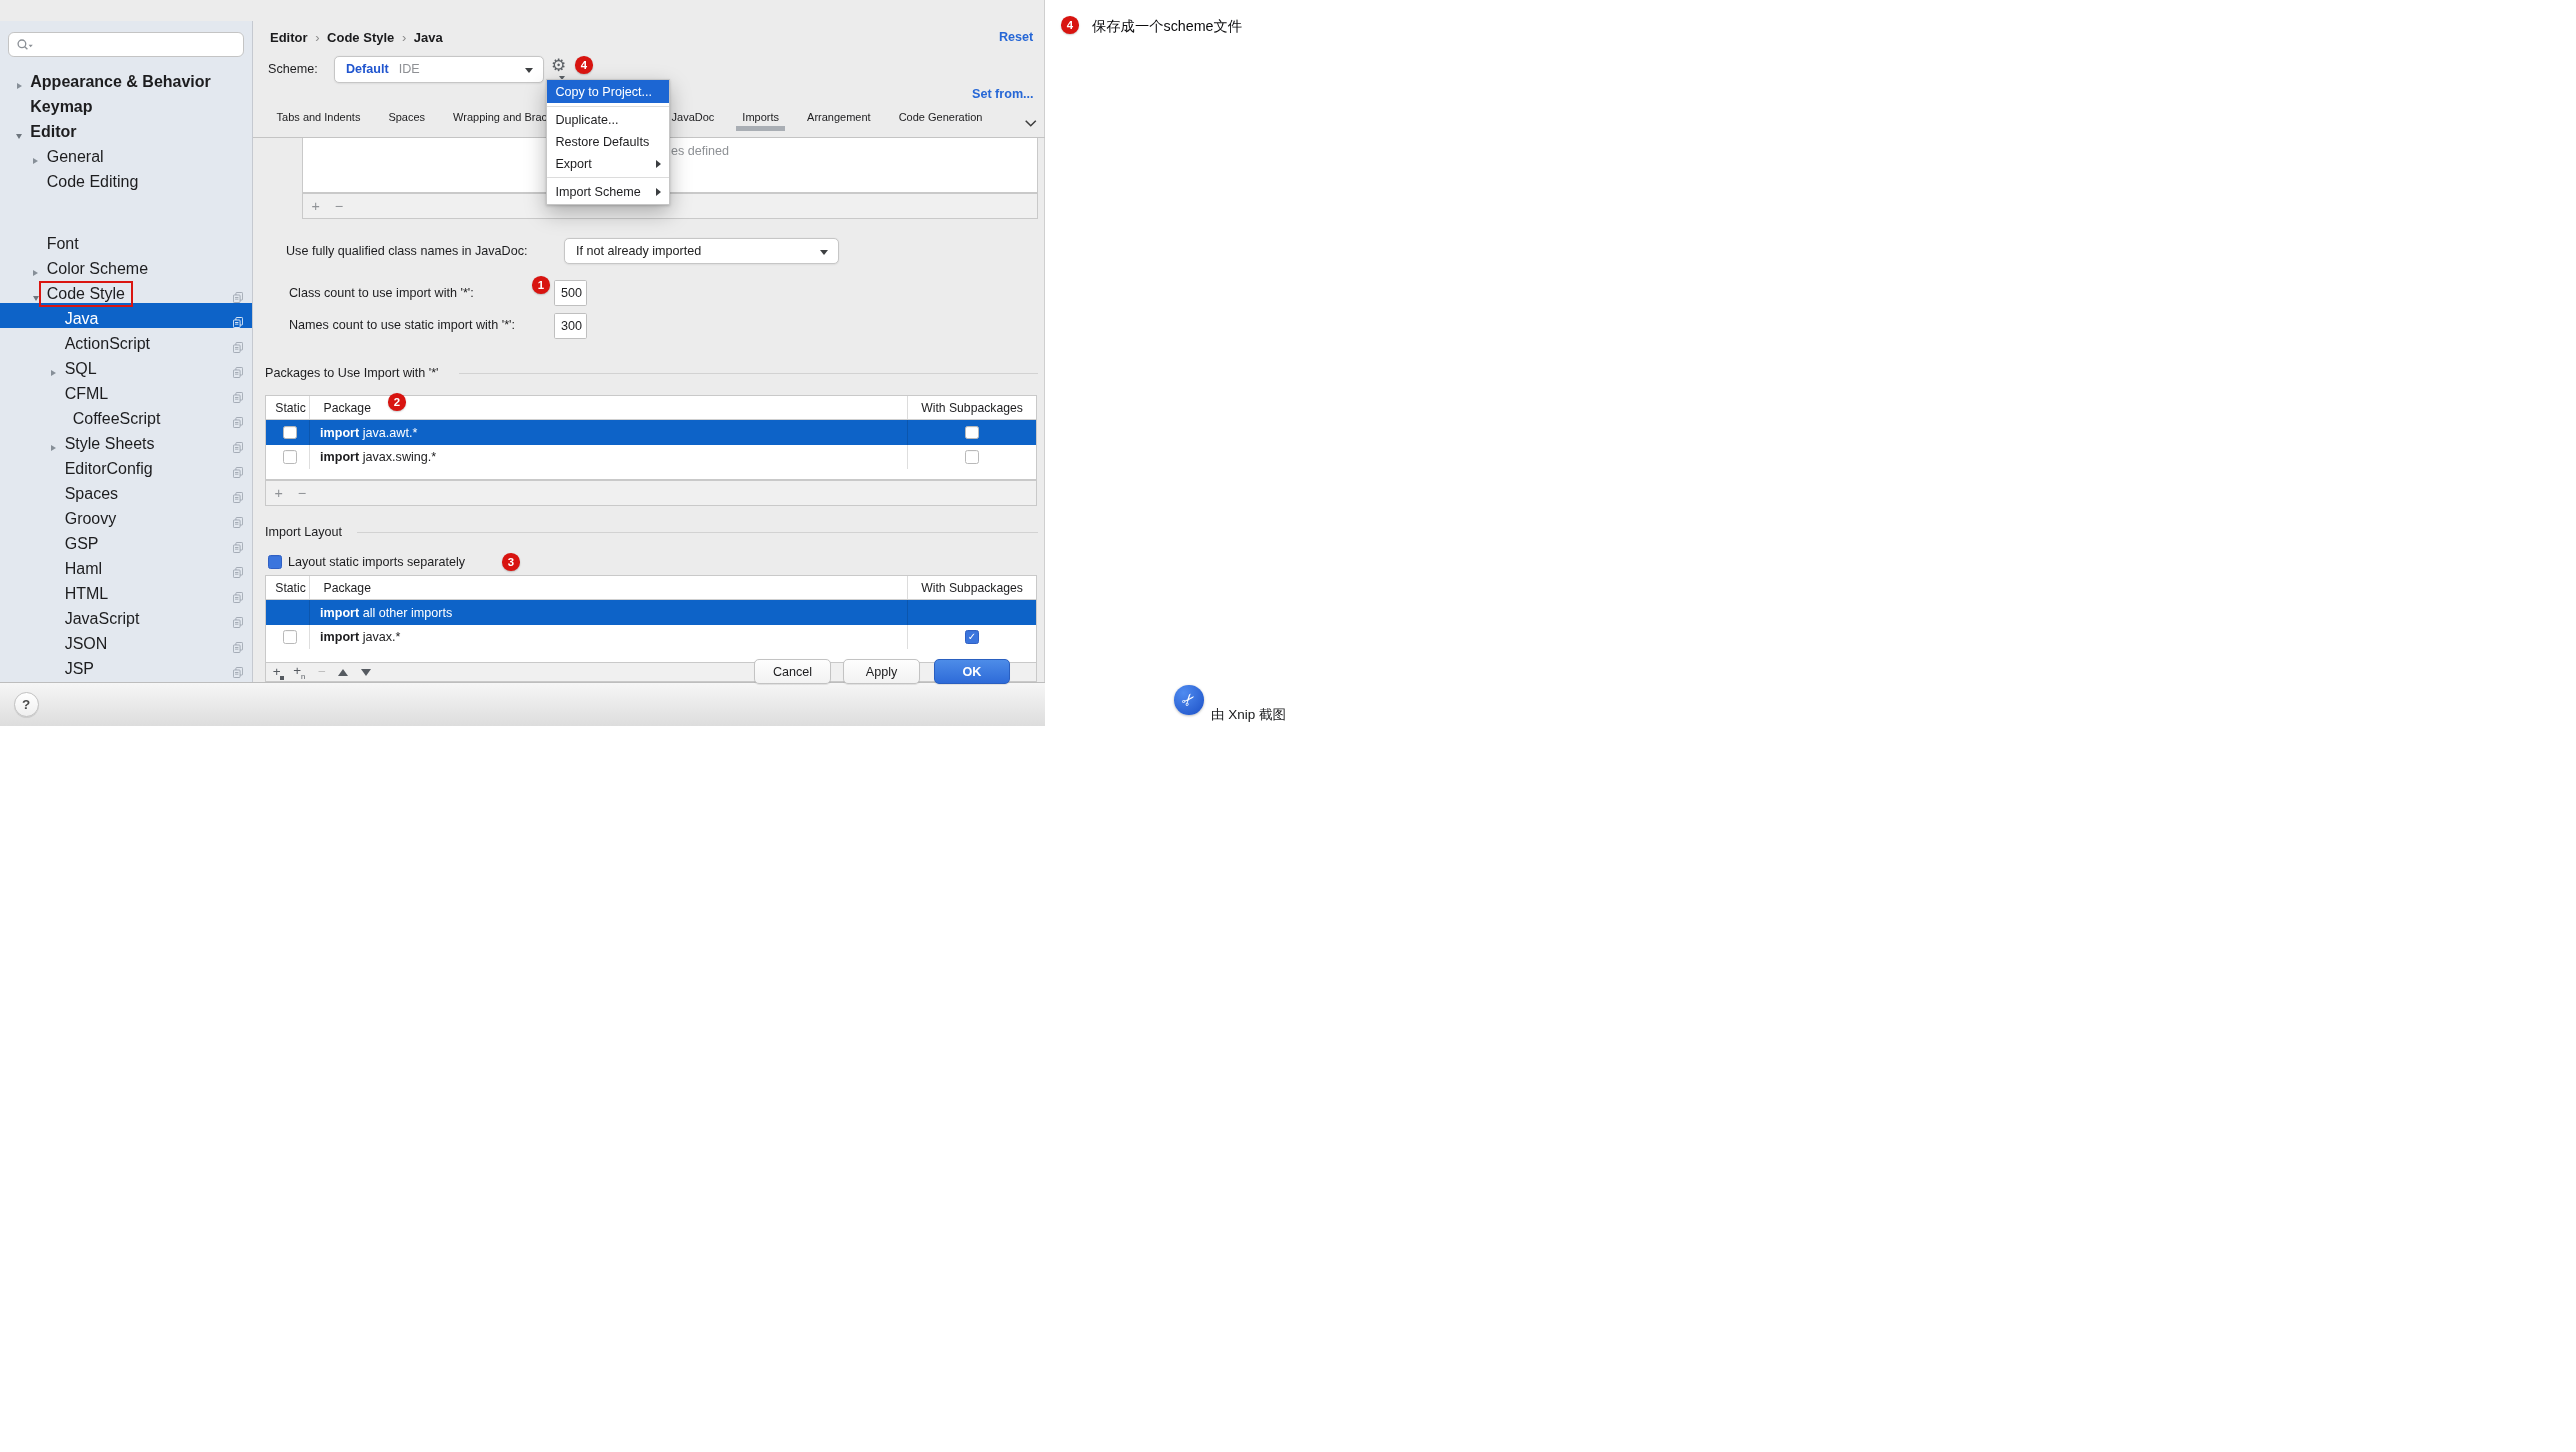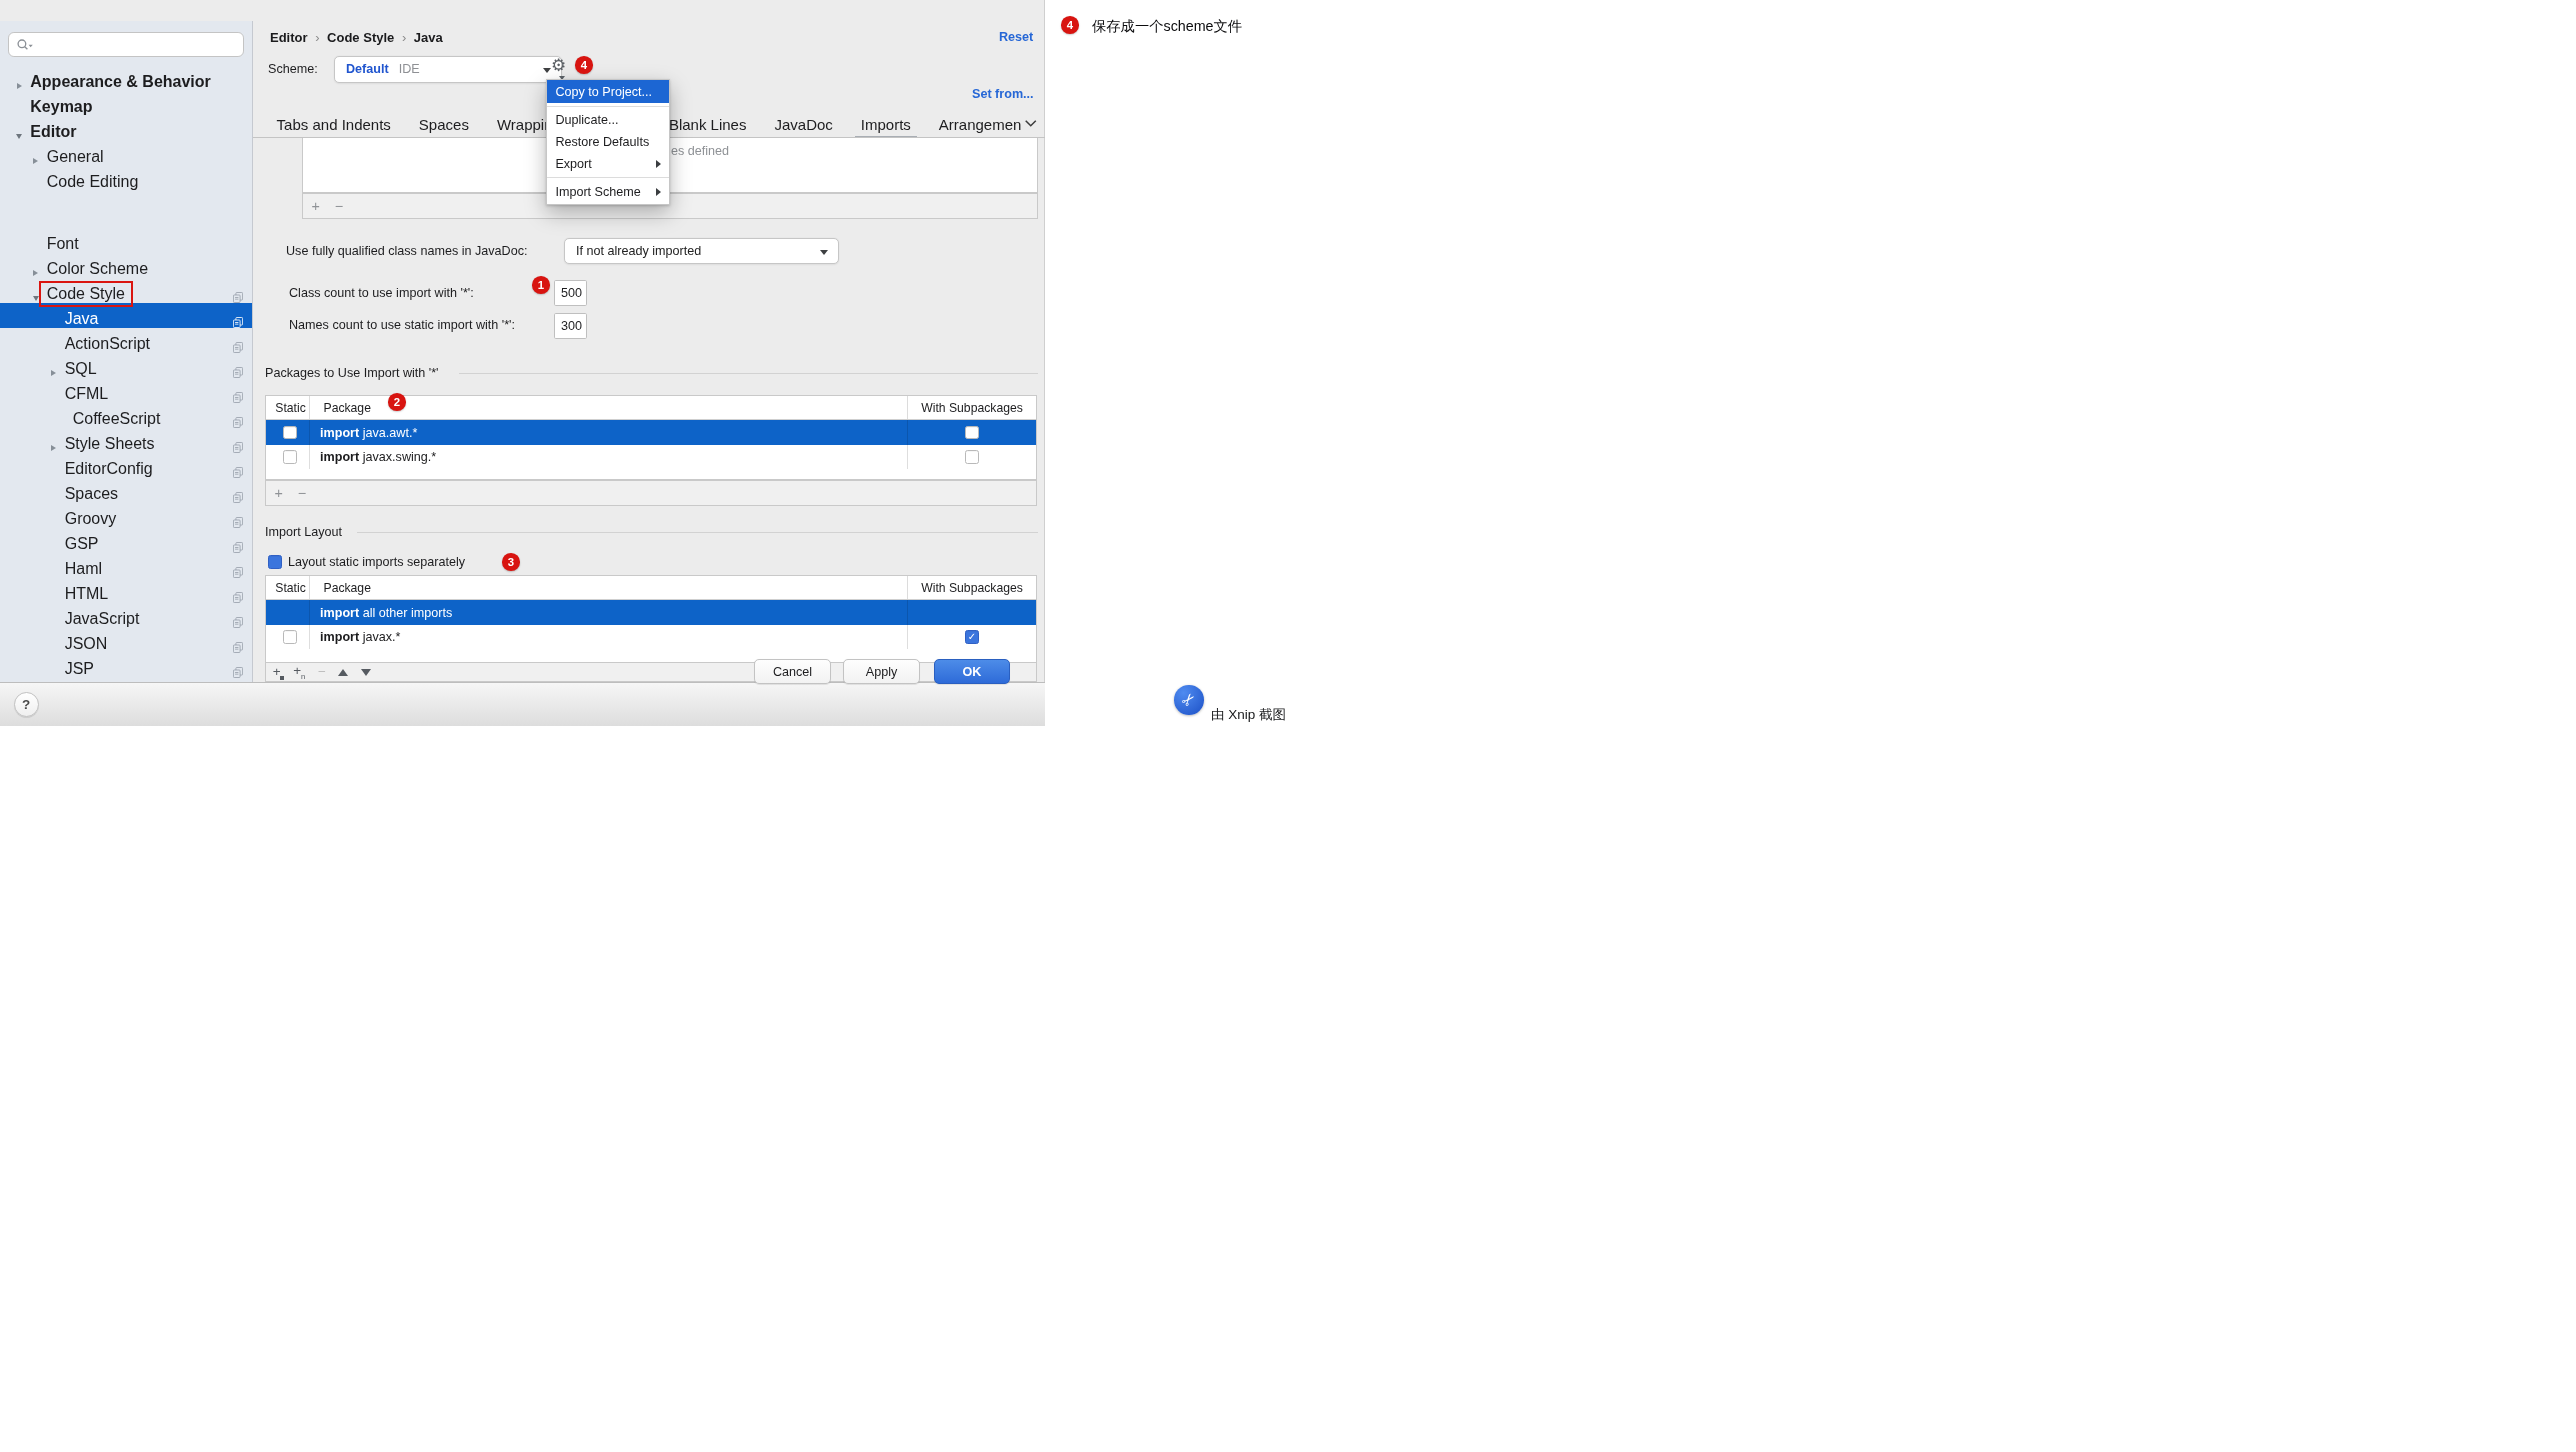--- a/index.html
+++ b/index.html
@@ -36,31 +36,31 @@
   .srow.sel .copyic svg rect.front{fill:#0d63c8;}
 
   
   .breadcrumb{position:absolute;left:270px;top:29.5px;font-size:13px;font-weight:700;color:#1b1b1d;display:flex;gap:7.6px;align-items:center;}
   .crumb-sep{color:#8b8b8b;font-weight:400;}
   .link{color:#2667d6;font-size:12.6px;font-weight:600;}
   .reset{position:absolute;left:999px;top:30px;}
   .setfrom{position:absolute;left:972px;top:87px;}
   .scheme-label{position:absolute;left:268px;top:62px;font-size:12.6px;color:#1d1d1f;}
   .combo{position:absolute;background:#fff;border:0.8px solid #c6c6c6;border-radius:5px;box-shadow:0 0.8px 1.7px rgba(0,0,0,.07);box-sizing:border-box;}
-  .combo.scheme{left:334px;top:56px;width:228px;height:27px;}
+  .combo.scheme{left:334px;top:56px;width:210px;height:27px;}
   .combo .ctext{position:absolute;left:11px;top:0;line-height:25px;font-size:12.6px;white-space:nowrap;}
   .scheme .val{color:#2055cf;font-weight:700;}
   .scheme .scope{color:#8e9094;margin-left:10px;}
   .carrow{position:absolute;right:10px;top:11px;width:0;height:0;border-top:5px solid #3e4042;border-left:4.2px solid transparent;border-right:4.2px solid transparent;}
   .gear{position:absolute;left:551px;top:57px;font-size:17px;color:#5c6166;line-height:18.5px;}
   .gear::after{content:'';position:absolute;left:7.6px;bottom:-4.2px;border-top:4.2px solid #5c6166;border-left:3.4px solid transparent;border-right:3.4px solid transparent;}
   .rbadge{position:absolute;width:17.7px;height:17.7px;border-radius:50%;background:#d81410;color:#fff;font-size:11.4px;font-weight:700;display:flex;align-items:center;justify-content:center;box-shadow:0 0.8px 1.7px rgba(0,0,0,.25);z-index:60;}
 
   
-  .tabsrow{position:absolute;left:253px;top:111px;width:768px;height:26px;display:flex;gap:28px;align-items:center;padding-left:23.6px;box-sizing:border-box;overflow:hidden;font-size:15px;color:#1d1d1f;}
+  .tabsrow{position:absolute;left:253px;top:111px;width:768px;height:26px;display:flex;gap:28px;align-items:flex-start;padding-left:23.6px;box-sizing:border-box;overflow:hidden;font-size:11px;color:#1d1d1f;}
   .tab{white-space:nowrap;position:relative;flex:none;}
   .tab.selected::after{content:'';position:absolute;left:-5.9px;right:-5.9px;bottom:-7.6px;height:4.2px;background:#a9aeb4;}
   .tabchev{position:absolute;left:1024px;top:119px;}
   .tabs-border{position:absolute;left:253px;top:137px;width:792px;height:0.8px;background:#c4c4c4;}
 
   
   .table0{position:absolute;left:302px;top:138px;width:736px;height:55px;background:#fff;border:0.8px solid #c9c9c9;border-top:none;box-sizing:border-box;}
   .placeholder0{position:absolute;left:671px;top:144px;font-size:12.6px;color:#8f9296;}
   .toolbar{position:absolute;background:#f0f0f0;border:0.8px solid #c9c9c9;box-sizing:border-box;display:flex;align-items:center;gap:15px;padding-left:8.4px;}
   .toolbar0{left:302px;top:193px;width:736px;height:26px;}

